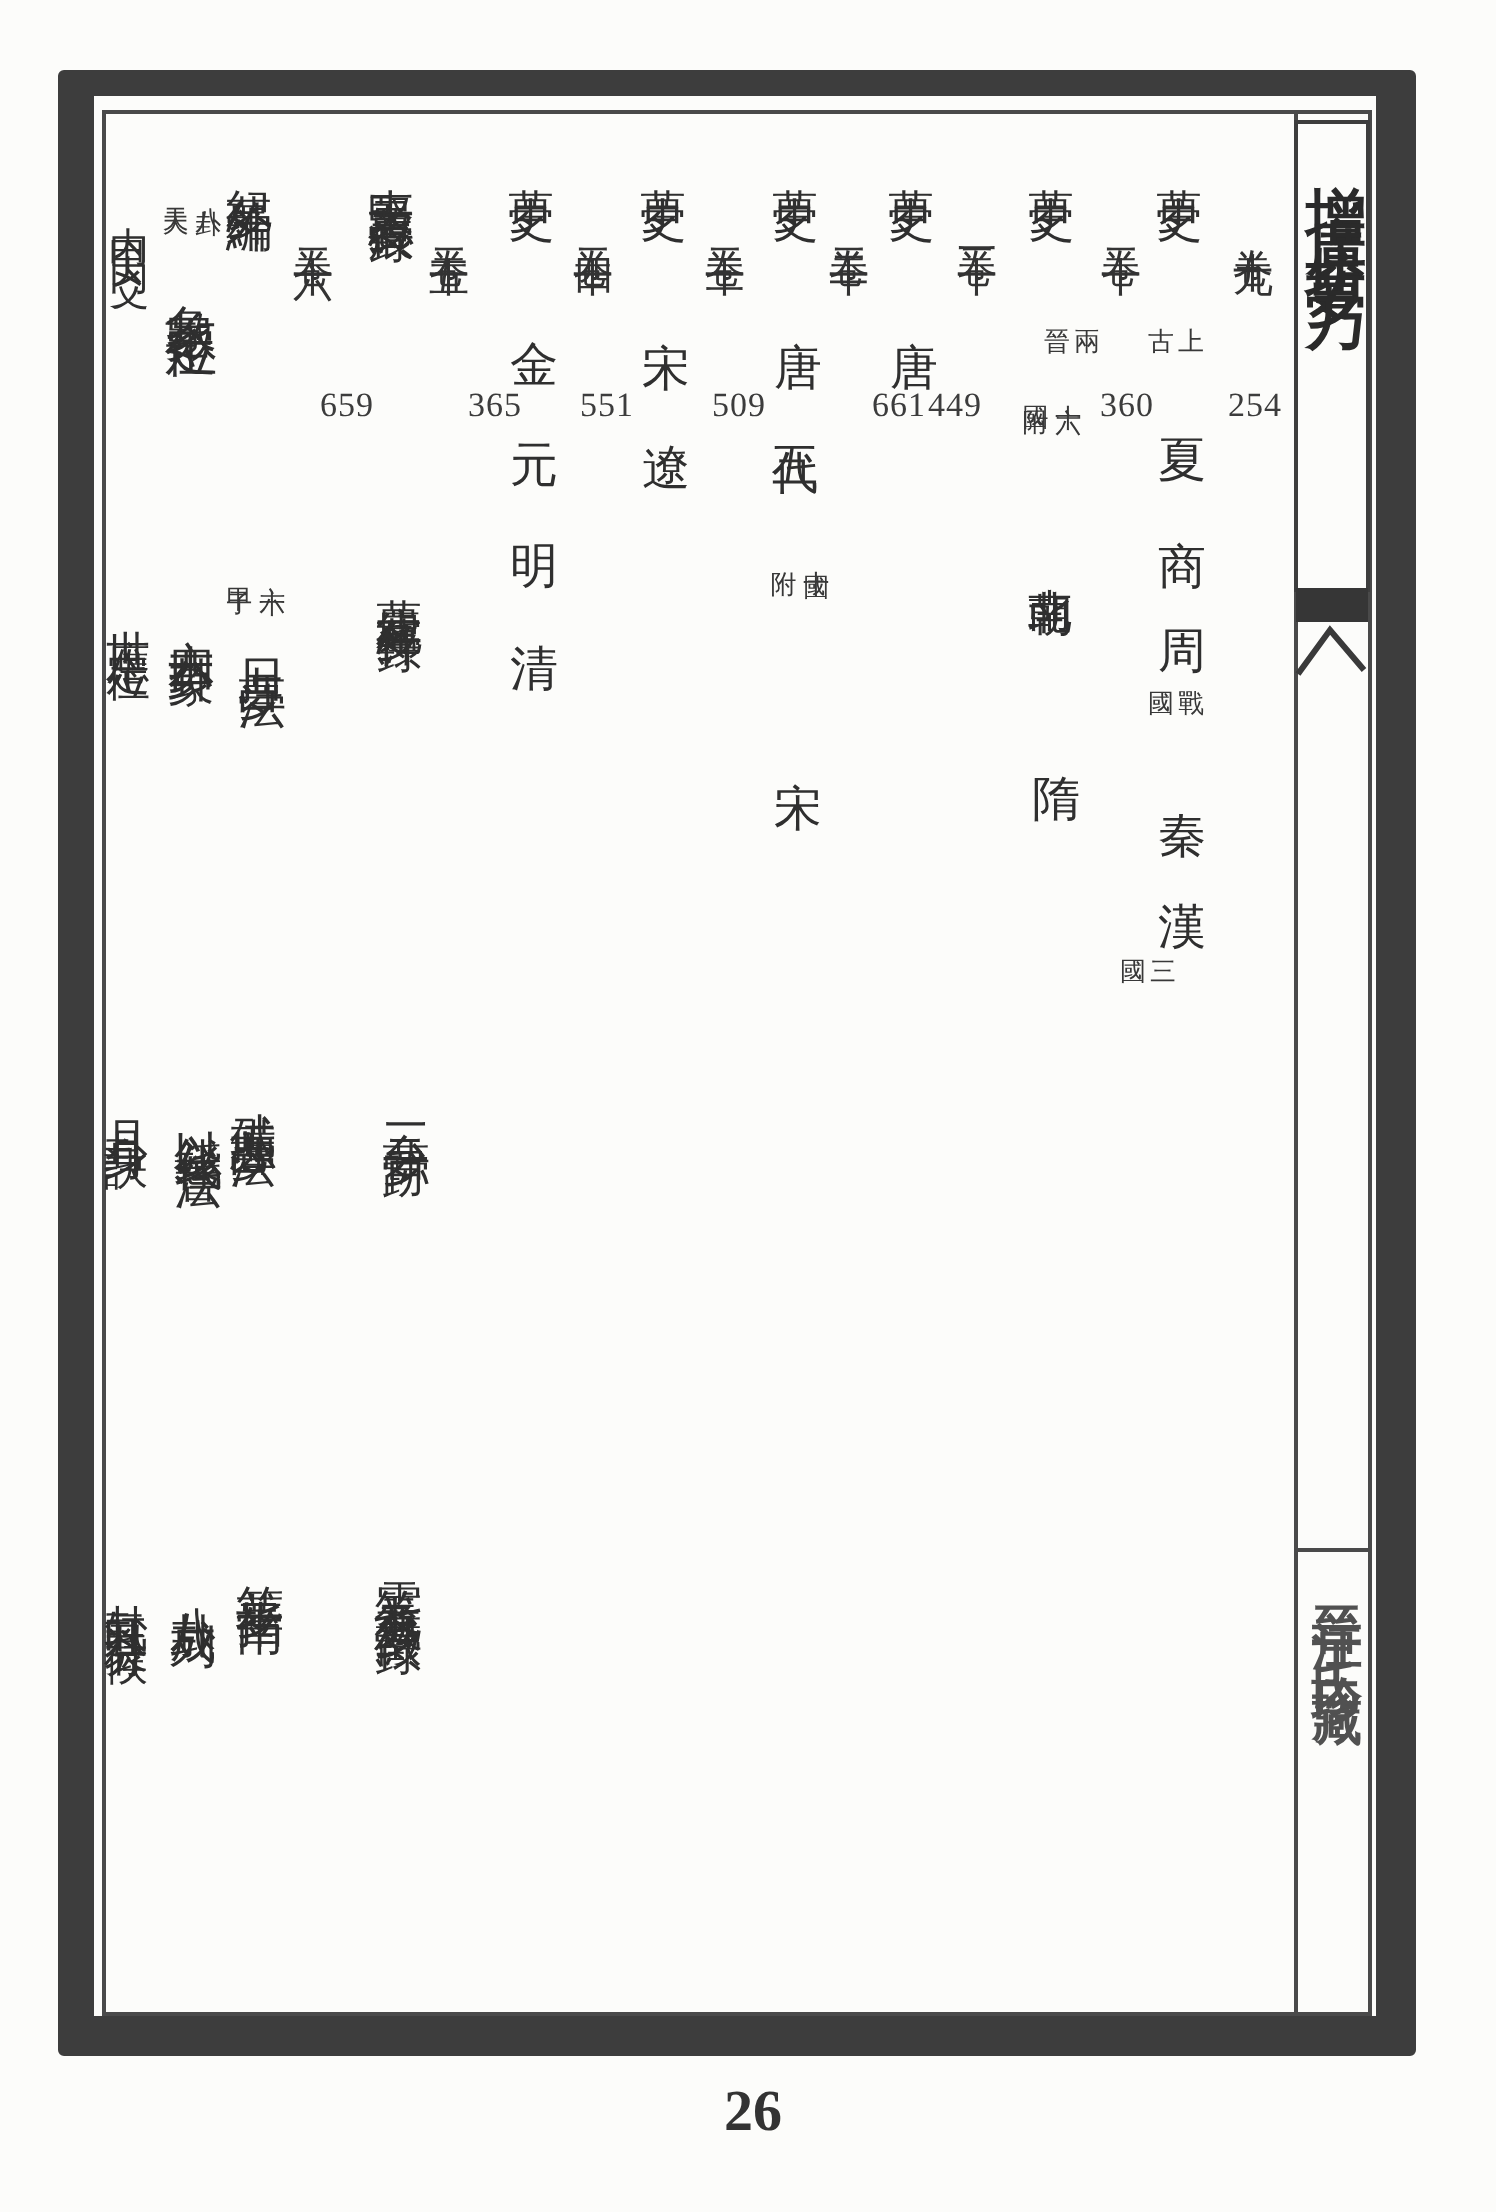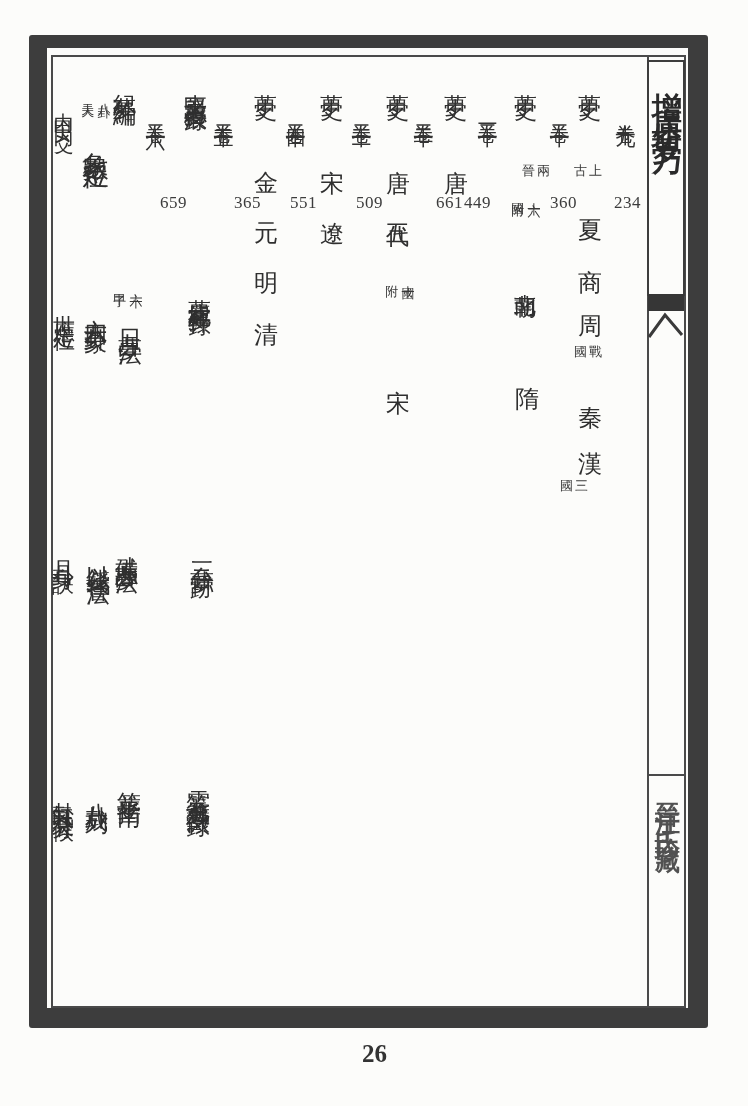--- a/index.html
+++ b/index.html
@@ -32,21 +32,21 @@
        font-size:17px;color:#3c3c3c;letter-spacing:0.5px;}
   
   .ann{position:absolute;font-size:13px;color:#383838;line-height:1.1;
        font-family:"Liberation Serif","DejaVu Serif",serif;}
   .ann-pair{direction:rtl;unicode-bidi:bidi-override;letter-spacing:2px;}
   .ann-grid{display:flex;flex-direction:row-reverse;align-items:flex-start;gap:2px;}
   .ann-grid span{writing-mode:vertical-rl;text-orientation:upright;letter-spacing:2px;}
   
   .spine-top-label{left:652px;top:68px;font-size:30px;letter-spacing:14px;font-weight:bold;color:#2a2a2a;}
   .spine-bottom-label{left:655px;top:782px;font-size:25px;letter-spacing:9px;font-weight:bold;color:#3a3a3a;opacity:.88;}
-  .page-num{position:absolute;left:362px;top:1040px;font-size:25px;font-weight:bold;color:#333;
+  .page-num{position:absolute;left:362px;top:1040px;font-size:29px;font-weight:bold;color:#333;
             font-family:"Liberation Serif","DejaVu Serif",serif;}
   .fishtail{position:absolute;left:647px;top:294px;}
 </style>
 </head>
 <body>
 
 <div class="sheet">
   <div class="outer-frame"></div>
   <div class="inner-frame"></div>
   <div class="strip-line"></div>
@@ -54,21 +54,21 @@
   <div class="spine-box"></div>
   <span class="v spine-top-label">增廣坊夢乃</span>
   <svg class="fishtail" width="38" height="54" viewBox="0 0 38 54">
     <rect x="1" y="0" width="36" height="17" fill="#363636"></rect>
     <path d="M2 43 L18 21 L35 41" stroke="#3a3a3a" stroke-width="3" fill="none"></path>
   </svg>
   <div class="spine-bottom-line"></div>
   <span class="v spine-bottom-label">晉江丁氏珍藏</span>
 
   <span class="v fs-vol" style="left:616px;top:108px">卷十九</span>
-  <span class="num" style="left:614px;top:193px">234</span>
+  <span class="num" style="left:614px;top:193px">254</span>
   <span class="v fs-main" style="left:578px;top:76px">夢史</span>
   <span class="ann ann-pair" style="left:574px;top:164px">上古</span>
   <span class="v fs-d" style="left:578px;top:200px">夏</span>
   <span class="v fs-d" style="left:578px;top:250px">商</span>
   <span class="v fs-d" style="left:578px;top:296px">周</span>
   <span class="ann ann-pair" style="left:574px;top:345px">戰國</span>
   <span class="v fs-d" style="left:578px;top:387px">秦</span>
   <span class="v fs-d" style="left:578px;top:432px">漢</span>
   <span class="ann ann-pair" style="left:560px;top:479px">三國</span>
 

